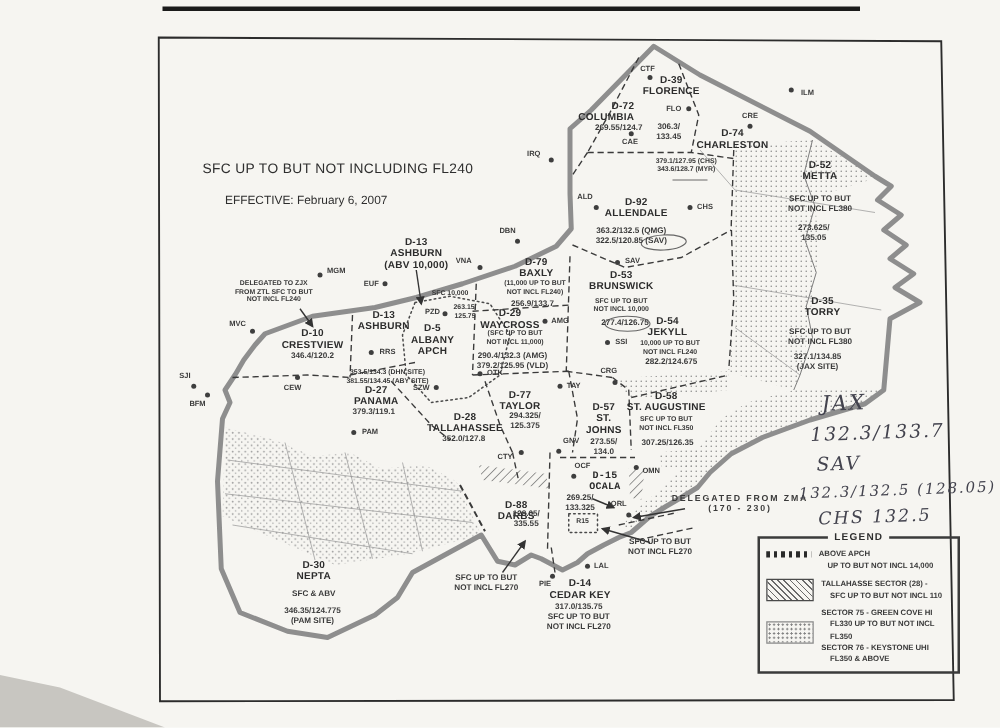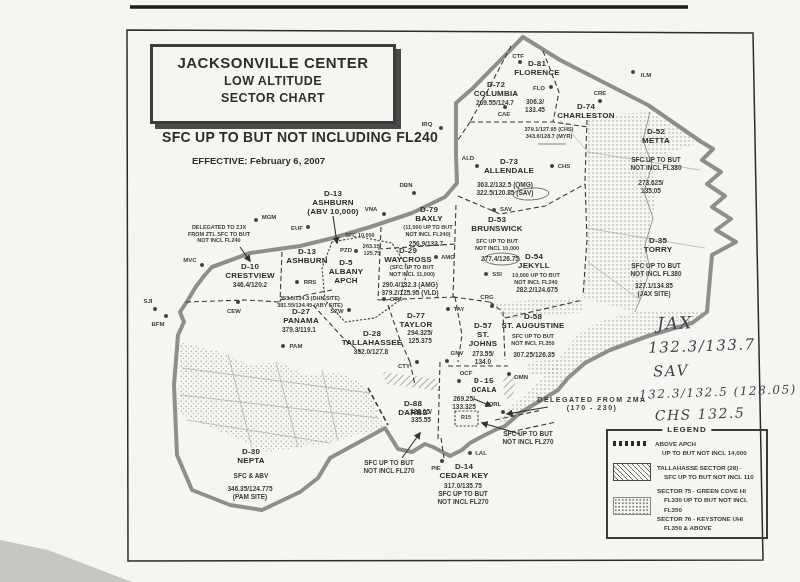--- a/index.html
+++ b/index.html
@@ -6,22 +6,22 @@
   .page{position:relative;width:800px;height:582px;background:#f6f5f1;overflow:hidden;
         font-family:"Liberation Sans",sans-serif;color:#2e2e2e;}
   svg{position:absolute;left:0;top:0;}
   .dash{fill:none;stroke:#3a3a3a;stroke-width:1.1;stroke-dasharray:5 3;}
   .dotted{fill:none;stroke:#4a4a4a;stroke-width:1.2;stroke-dasharray:1.3 2.6;stroke-linecap:round;}
   .arrow{fill:none;stroke:#333;stroke-width:1.1;}
   .title-box{position:absolute;left:150px;top:44px;width:240px;height:74px;background:#f6f5f1;
              border:3px solid #3c3c3c;box-shadow:5px 5px 0 #4a4a4a;text-align:center;z-index:3;}
   .title-box .t1{font-size:15px;font-weight:bold;letter-spacing:.5px;margin-top:7px;}
   .title-box .t2,.title-box .t3{font-size:12.5px;font-weight:bold;letter-spacing:.4px;margin-top:3px;}
-  .alt-note{position:absolute;left:162px;top:129px;font-size:14px;font-weight:bold;letter-spacing:.3px;z-index:3;}
-  .effective{position:absolute;left:192px;top:155px;font-size:9.5px;font-weight:bold;z-index:3;}
+  .alt-note{position:absolute;left:162px;top:129px;font-size:11px;font-weight:normal;letter-spacing:.3px;z-index:3;}
+  .effective{position:absolute;left:180px;top:155px;font-size:9.5px;font-weight:normal;z-index:3;}
   .sector{position:absolute;transform:translateX(-50%);text-align:center;font-weight:bold;
           font-size:8px;line-height:1.12;letter-spacing:.2px;white-space:pre-line;color:#2c2c2c;z-index:2;}
   .note{position:absolute;transform:translateX(-50%);text-align:center;font-weight:bold;
         font-size:6.5px;line-height:1.2;white-space:pre-line;color:#3a3a3a;z-index:2;}
   .note.s{font-size:5.5px;}
   .city{position:absolute;transform:translateX(-50%);font-size:6px;font-weight:bold;color:#3b3b3b;z-index:2;white-space:nowrap;}
   .dot{position:absolute;width:4px;height:4px;border-radius:50%;background:#3e3e3e;
        transform:translate(-50%,-50%);z-index:2;}
   .hand{position:absolute;transform:translateX(-50%) rotate(-2deg);font-family:"DejaVu Serif",serif;
         font-style:italic;color:#43434e;white-space:nowrap;letter-spacing:1.5px;z-index:4;}
@@ -114,38 +114,33 @@
     <path d="M538,144 L566,144" stroke="#555" stroke-width="0.7"></path>
 
     <path class="arrow" d="M333,216 L337,243" marker-end="url(#arr)"></path>
     <path class="arrow" d="M240,247 L250,261" marker-end="url(#arr)"></path>
     <path class="arrow" d="M548,407 L507,414" marker-end="url(#arr)"></path>
     <path class="arrow" d="M520,434 L482,423" marker-end="url(#arr)"></path>
     <path class="arrow" d="M402,458 L420,433" marker-end="url(#arr)"></path>
     <path class="arrow" d="M474,399 L491,406" marker-end="url(#arr)"></path>
   </svg>
 
-  <div class="title-box">
-    <div class="t1">JACKSONVILLE CENTER</div>
-    <div class="t2">LOW ALTITUDE</div>
-    <div class="t3">SECTOR CHART</div>
-  </div>
   <div class="alt-note">SFC UP TO BUT NOT INCLUDING FL240</div>
   <div class="effective">EFFECTIVE: February 6, 2007</div>
 
   <div id="map-layer">
-      <div class="sector" style="left: 496px; top: 81px;">D-72
+      <div class="sector" style="left: 485px; top: 81px; text-align: right;">D-72
 COLUMBIA</div>
-      <div class="sector" style="left: 537px; top: 60px;">D-81
+      <div class="sector" style="left: 537px; top: 60px;">D-39
 FLORENCE</div>
       <div class="sector" style="left: 586px; top: 103px;">D-74
 CHARLESTON</div>
       <div class="sector" style="left: 656px; top: 128px;">D-52
 METTA</div>
-      <div class="sector" style="left: 509px; top: 158px;">D-73
+      <div class="sector" style="left: 509px; top: 158px;">D-92
 ALLENDALE</div>
       <div class="sector" style="left: 429px; top: 206px;">D-79
 BAXLY</div>
       <div class="sector" style="left: 497px; top: 216px;">D-53
 BRUNSWICK</div>
       <div class="sector" style="left: 534px; top: 253px;">D-54
 JEKYLL</div>
       <div class="sector" style="left: 658px; top: 237px;">D-35
 TORRY</div>
       <div class="sector" style="left: 333px; top: 190px;">D-13

